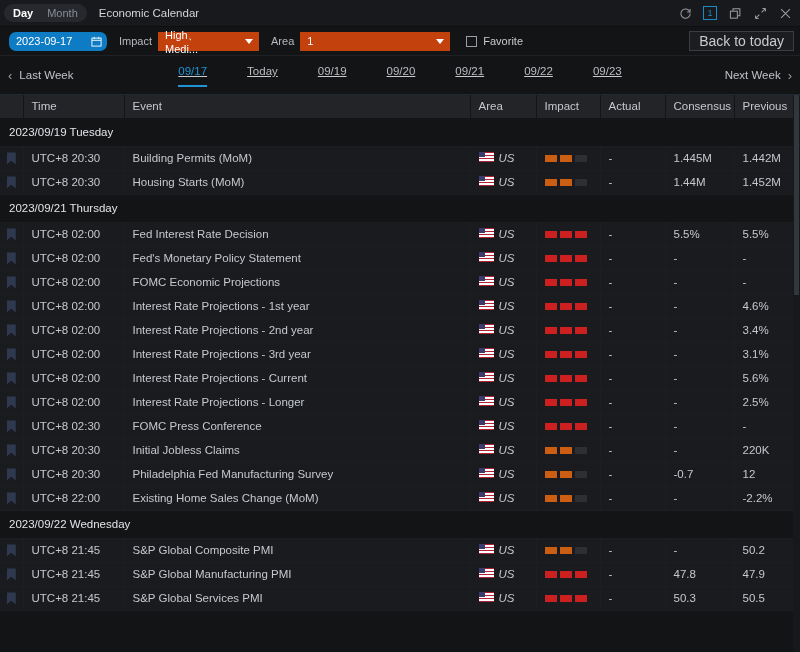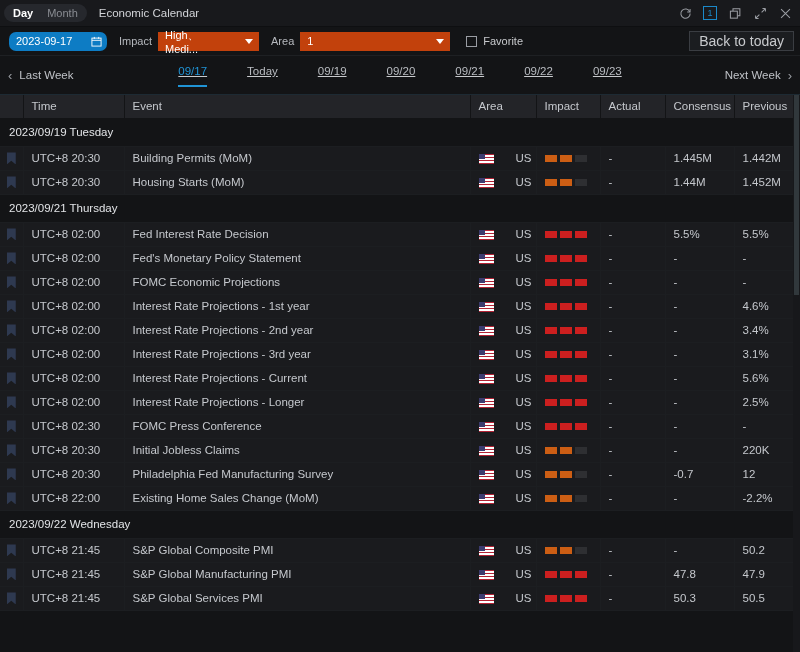--- a/index.html
+++ b/index.html
@@ -124,21 +124,21 @@
 
   
   .bmk { display: inline-block; width: 9px; height: 12px; position: relative; vertical-align: middle; cursor: pointer; }
   .bmk::before {
     content: ""; position: absolute; inset: 0;
     background: #2e3950;
     clip-path: polygon(0 0, 100% 0, 100% 100%, 50% 68%, 0 100%);
   }
 
   
-  .flagcell { display: flex; align-items: flex-end; gap: 22px; }
+  .flagcell { display: flex; align-items: flex-start; gap: 5px; font-style: italic; }
   .usflag { width: 15px; height: 10px; position: relative; overflow: hidden; flex: 0 0 15px; background: #ffffff; }
   .usflag .stripes { position: absolute; inset: 0;
     background: repeating-linear-gradient(to bottom, #b22234 0, #b22234 1.43px, #ffffff 1.43px, #ffffff 2.86px); }
   .usflag .canton { position: absolute; left: 0; top: 0; width: 6.5px; height: 5.4px; background: #3c3b6e; }
 
   
   .impbars { display: flex; gap: 3px; align-items: center; }
   .ibar { width: 12px; height: 7px; background: #2e2f32; }
   .ibar.red { background: #cc1f1f; }
   .ibar.orange { background: #cc5e14; }

